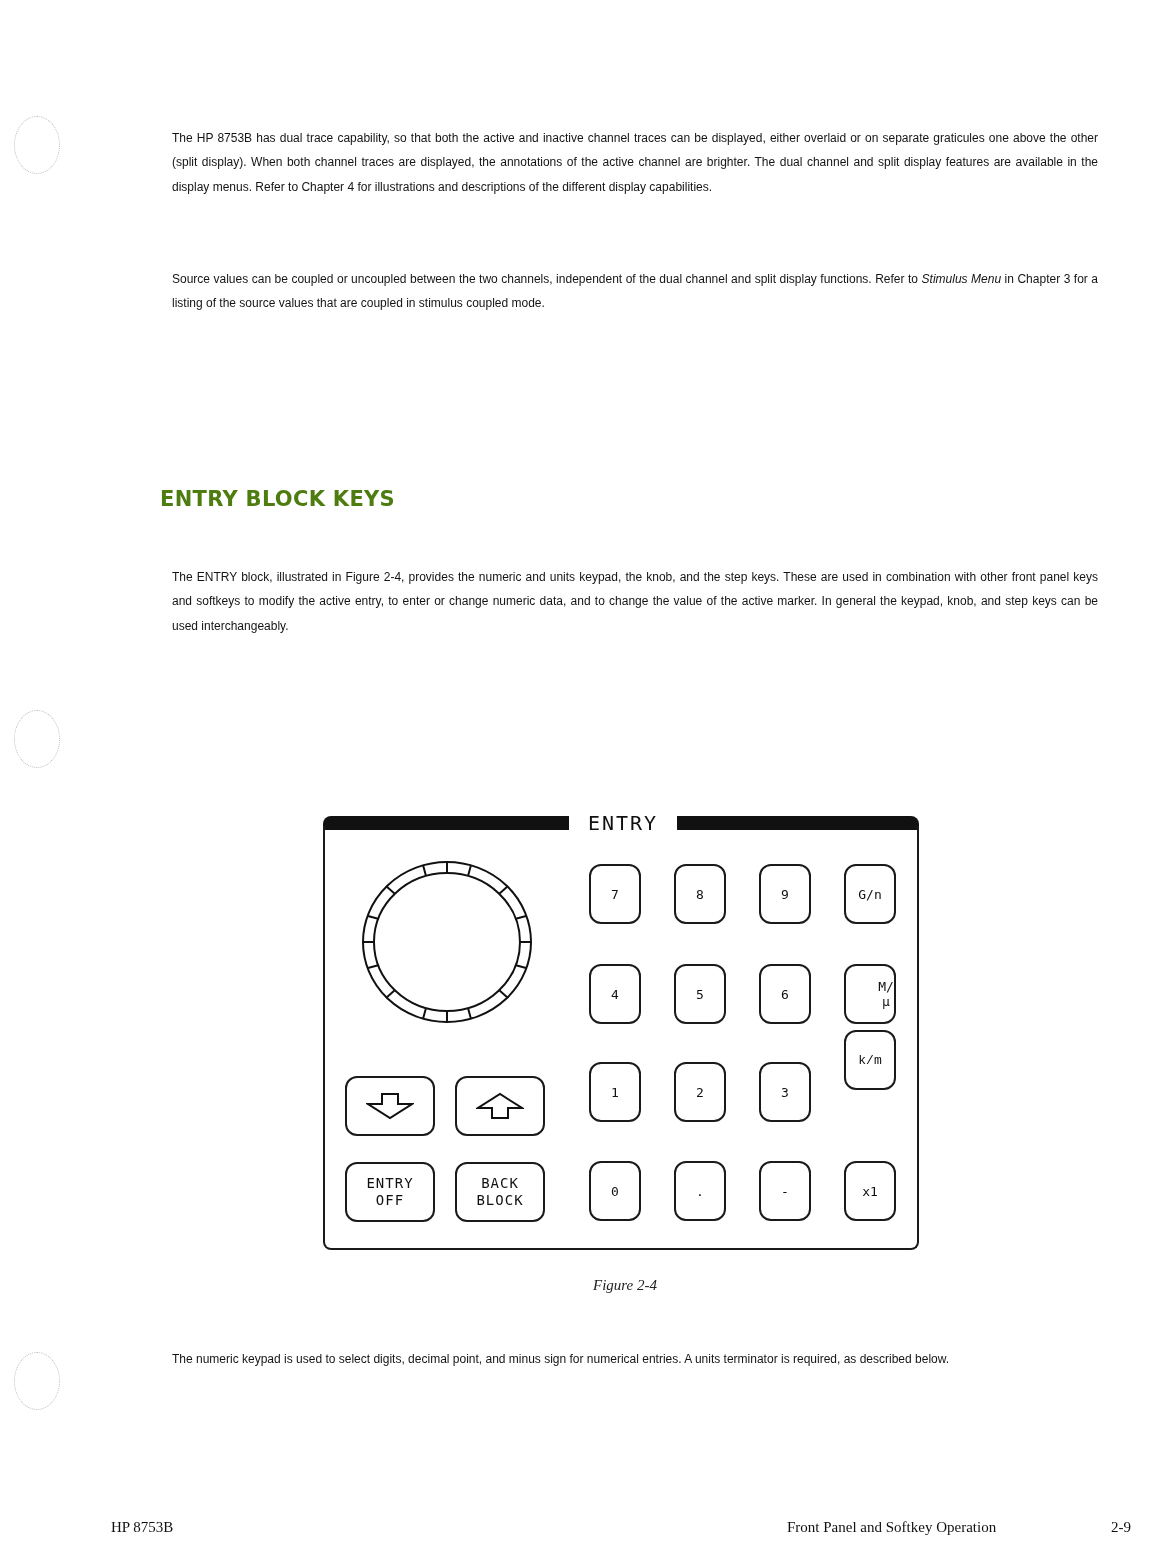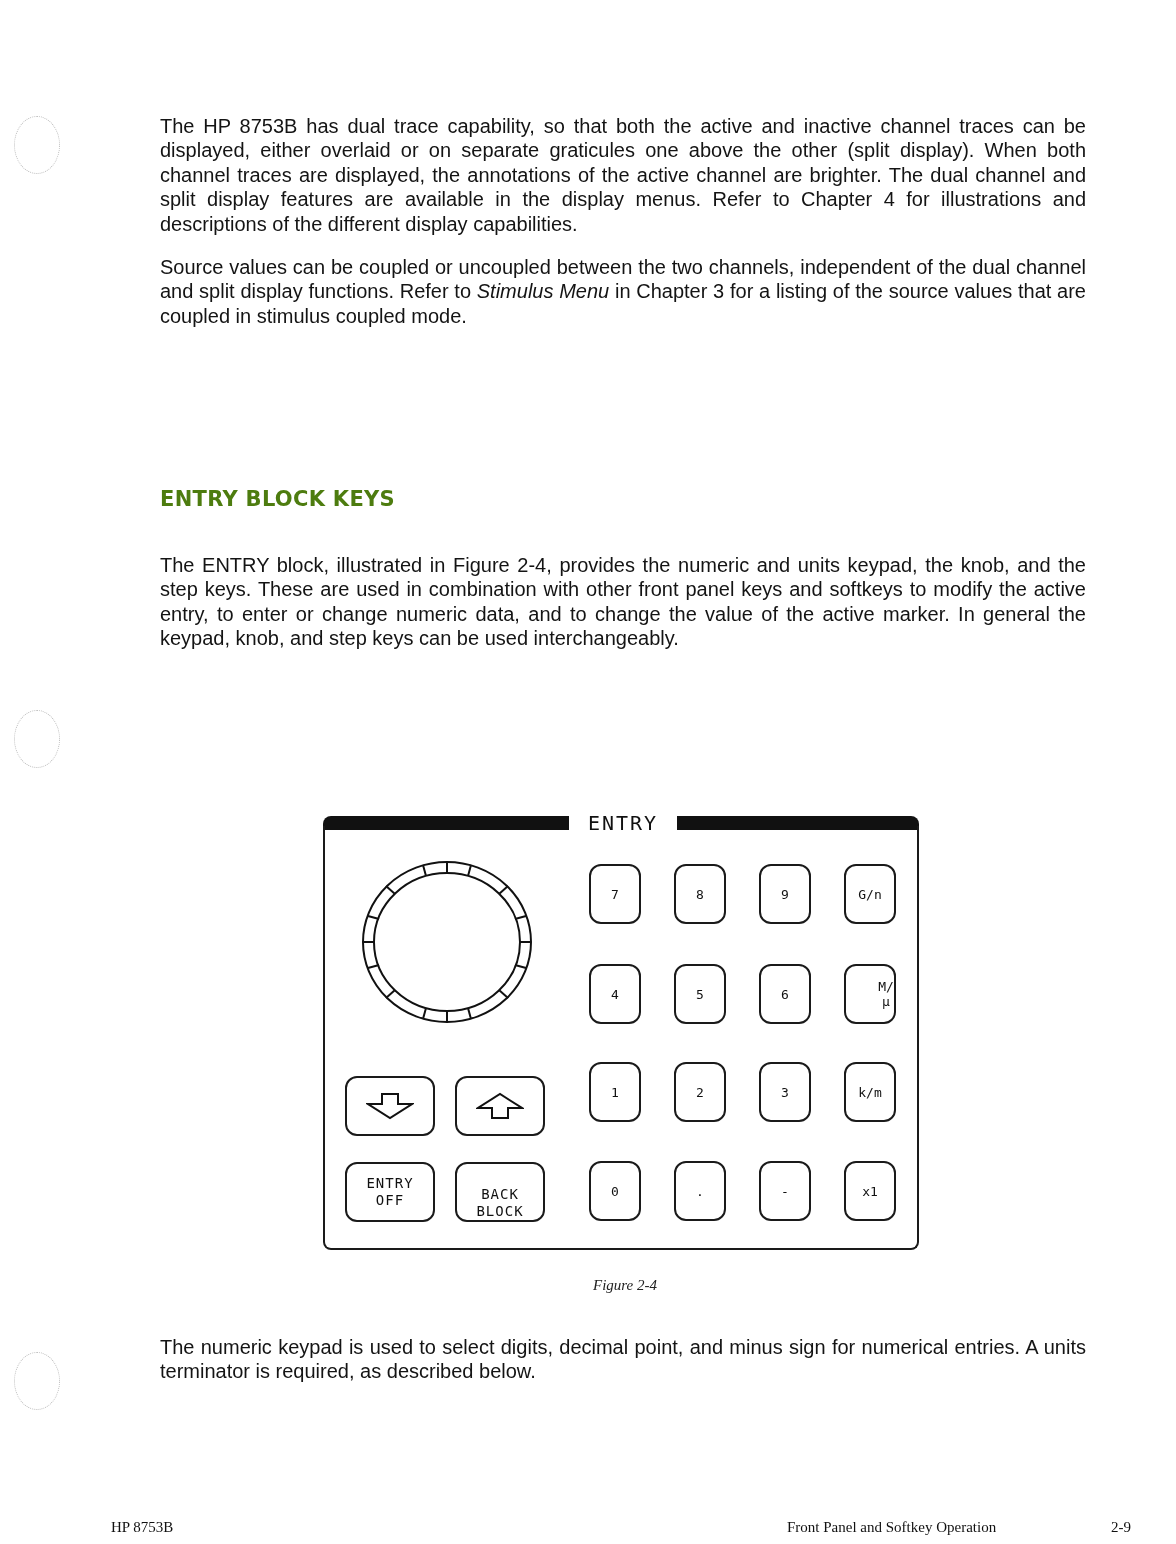--- a/index.html
+++ b/index.html
@@ -1,21 +1,21 @@
 <!DOCTYPE html>
 <html><head>
 <meta charset="utf-8">
 <style>
   html, body { margin: 0; padding: 0; background: #ffffff; }
   body { width: 1176px; height: 1544px; position: relative; overflow: hidden; color: #111; }
   .page { position: absolute; left: 0; top: 0; width: 1176px; height: 1544px; }
   .para {
     position: absolute; left: 160px; width: 926px;
-    font-family: "Liberation Sans", sans-serif; font-size: 20px; line-height: 24.4px;
-    text-align: justify; color: #141414; margin: 0;
+    font-family: "Liberation Sans", sans-serif; font-size: 12px; line-height: 24.4px;
+    text-align: justify; color: #141414; margin: 12px;
   }
   .para em { }
   .heading {
     position: absolute; left: 160px; top: 487px;
     font-family: "DejaVu Sans", sans-serif; font-weight: bold; font-size: 21px;
     letter-spacing: 0.3px; color: #4d7c0f; margin: 0;
   }
   .hole {
     position: absolute; width: 44px; height: 56px; border-radius: 50%;
     border: 1px dotted #bbb; background: transparent;
@@ -106,39 +106,39 @@
     <div class="key bigkey" style="left:455px; top:1076px;">
       <svg width="48" height="28" viewBox="0 0 48 28">
         <path d="M16 26 H32 V16 H46 L24 2 L2 16 H16 Z" fill="none" stroke="#111" stroke-width="2"></path>
       </svg>
     </div>
 
     <div class="key bigkey" style="left:345px; top:1162px; flex-direction:column;">
       <span>ENTRY</span>
       <span>OFF</span>
     </div>
-    <div class="key bigkey" style="left:455px; top:1162px; flex-direction:column;justify-content:flex-end;">
+    <div class="key bigkey" style="left:455px; top:1162px; flex-direction:column;">
       <span>BACK</span>
       <span>BLOCK</span>
     </div>
 
     <div class="key numkey" style="left:589px; top:864px;">7</div>
     <div class="key numkey" style="left:674px; top:864px;">8</div>
     <div class="key numkey" style="left:759px; top:864px;">9</div>
     <div class="key numkey" style="left:844px; top:864px;">G/n</div>
 
     <div class="key numkey" style="left:589px; top:964px;">4</div>
     <div class="key numkey" style="left:674px; top:964px;">5</div>
     <div class="key numkey" style="left:759px; top:964px;">6</div>
     <div class="key numkey" style="left:844px; top:964px;padding-left:32px;">M/μ</div>
 
     <div class="key numkey" style="left:589px; top:1062px;">1</div>
     <div class="key numkey" style="left:674px; top:1062px;">2</div>
     <div class="key numkey" style="left:759px; top:1062px;">3</div>
-    <div class="key numkey" style="left:844px; top:1062px;">k/m</div>
+    <div class="key numkey" style="left:844px; top:1030px;font-family:Liberation Mono, monospace;">k/m</div>
 
     <div class="key numkey" style="left:589px; top:1161px;">0</div>
     <div class="key numkey" style="left:674px; top:1161px;">.</div>
     <div class="key numkey" style="left:759px; top:1161px;">-</div>
     <div class="key numkey" style="left:844px; top:1161px;">x1</div>
 
     <div class="caption">Figure 2-4</div>
   </div>
 
   <p class="para" style="top:1335px;">The numeric keypad is used to select digits, decimal point, and minus sign for numerical entries. A units terminator is required, as described below.</p>

